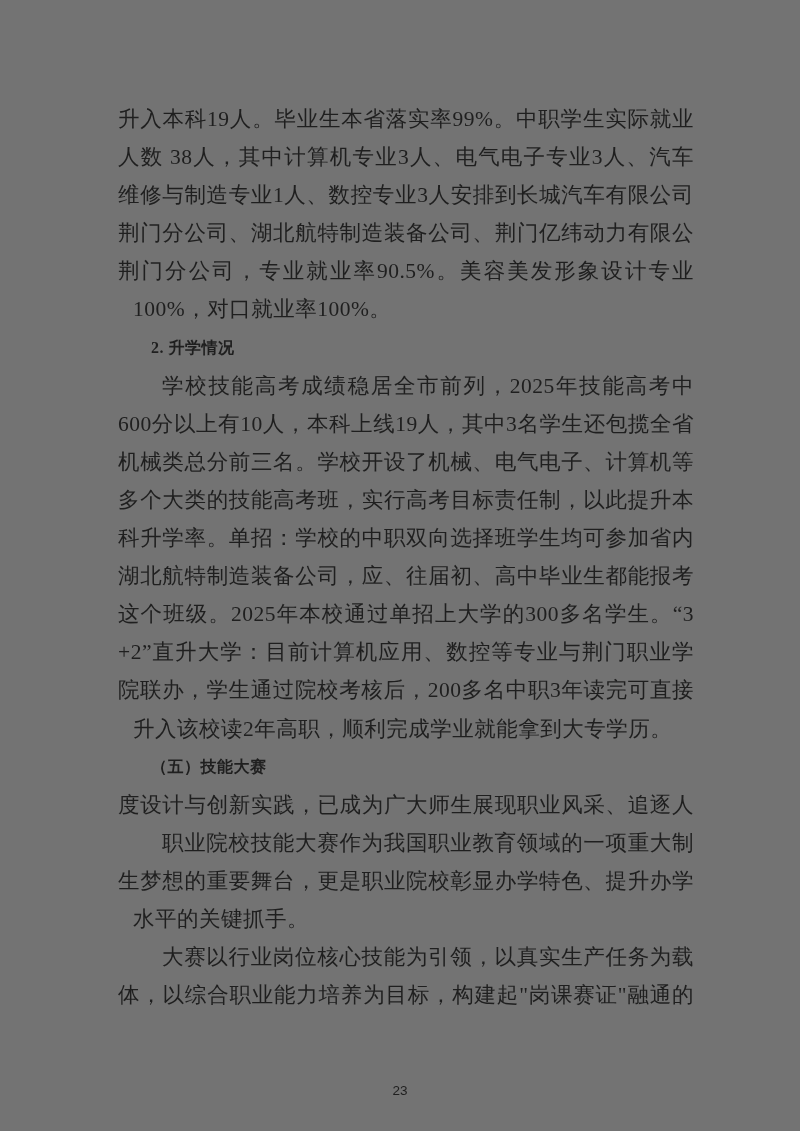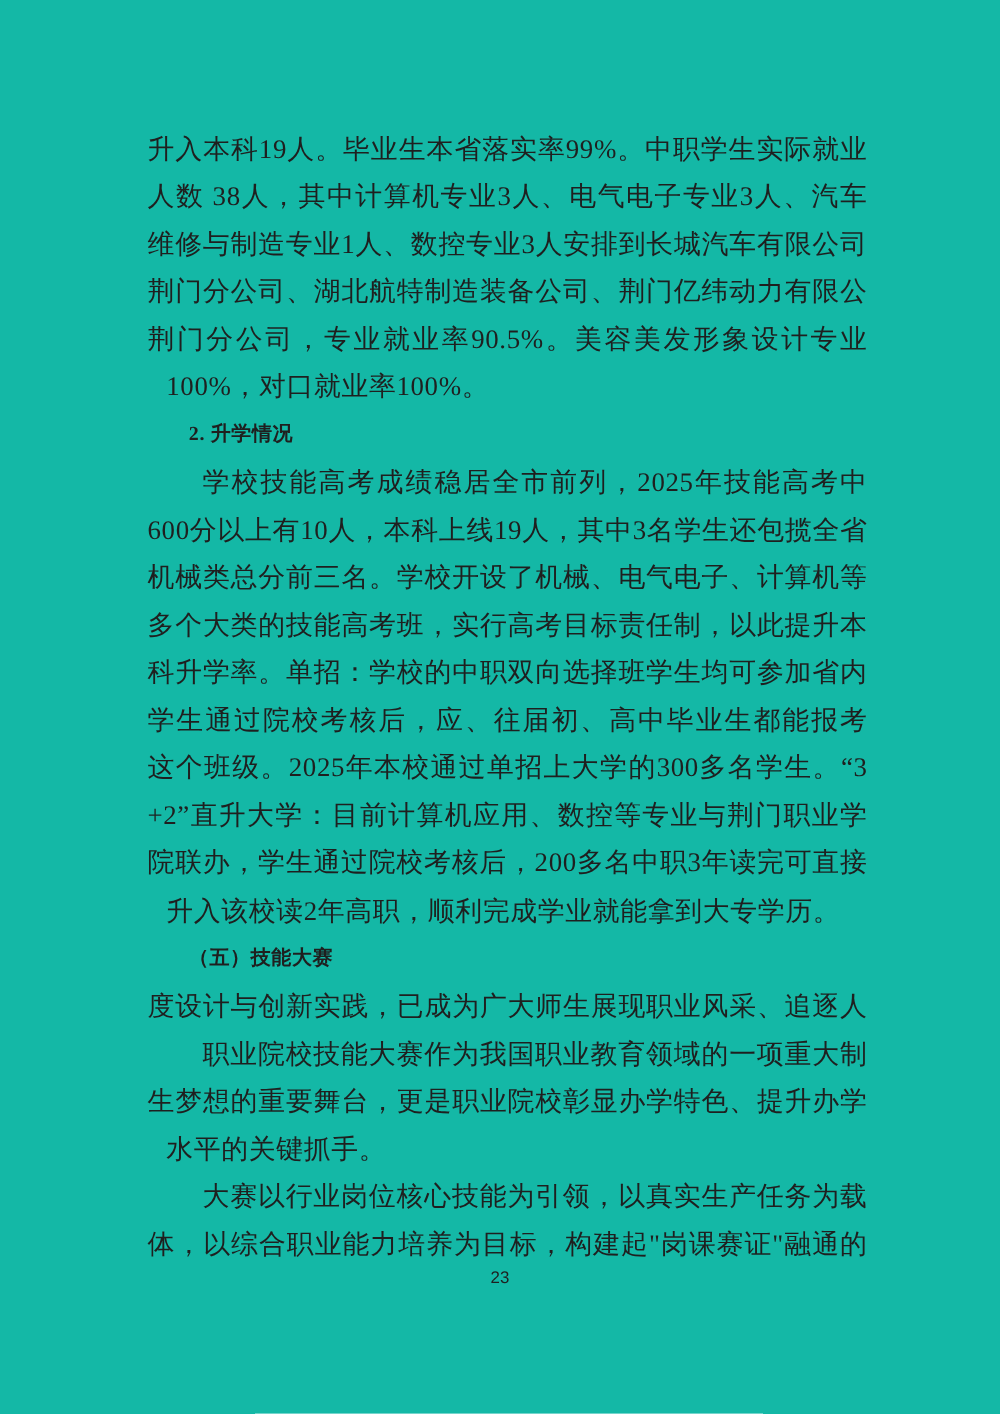--- a/index.html
+++ b/index.html
@@ -4,21 +4,21 @@
 <style>
   html, body {
     margin: 0;
     padding: 0;
     background: #ffffff;
   }
   .page {
     position: relative;
     width: 800px;
     height: 1131px;
-    background: #14b8a6;
+    background: #737373;
     overflow: hidden;
     font-family: "Liberation Serif", "DejaVu Serif", serif;
     color: #1f1f1f;
   }
   .textblock {
     position: absolute;
     left: 118px;
     top: 100px;
     width: 576px;
   }
@@ -49,21 +49,21 @@
   
   .l-heading {
     padding-left: 33px;
     font-weight: bold;
     text-align: left;
     font-size: 16px;
   }
   .page-number {
     position: absolute;
     left: 0;
-    top: 1014px;
+    top: 1083px;
     width: 100%;
     text-align: center;
     font-family: "Liberation Sans", "DejaVu Sans", sans-serif;
     font-size: 13.5px;
     color: #1f1f1f;
   }
 </style>
 </head>
 <body>
 
@@ -74,21 +74,21 @@
     <div class="line l-justify">维修与制造专业1人、数控专业3人安排到长城汽车有限公司</div>
     <div class="line l-justify">荆门分公司、湖北航特制造装备公司、荆门亿纬动力有限公</div>
     <div class="line l-justify">荆门分公司，专业就业率90.5%。美容美发形象设计专业</div>
     <div class="line l-left">100%，对口就业率100%。</div>
     <div class="line l-heading">2. 升学情况</div>
     <div class="line l-justify l-first">学校技能高考成绩稳居全市前列，2025年技能高考中</div>
     <div class="line l-justify">600分以上有10人，本科上线19人，其中3名学生还包揽全省</div>
     <div class="line l-justify">机械类总分前三名。学校开设了机械、电气电子、计算机等</div>
     <div class="line l-justify">多个大类的技能高考班，实行高考目标责任制，以此提升本</div>
     <div class="line l-justify">科升学率。单招：学校的中职双向选择班学生均可参加省内</div>
-    <div class="line l-justify">学生通过院校考核后，应、往届初、高中毕业生都能报考</div>
+    <div class="line l-justify">湖北航特制造装备公司，应、往届初、高中毕业生都能报考</div>
     <div class="line l-justify">这个班级。2025年本校通过单招上大学的300多名学生。“3</div>
     <div class="line l-justify">+2”直升大学：目前计算机应用、数控等专业与荆门职业学</div>
     <div class="line l-justify">院联办，学生通过院校考核后，200多名中职3年读完可直接</div>
     <div class="line l-left">升入该校读2年高职，顺利完成学业就能拿到大专学历。</div>
     <div class="line l-heading">（五）技能大赛</div>
     <div class="line l-justify">度设计与创新实践，已成为广大师生展现职业风采、追逐人</div>
     <div class="line l-justify l-first">职业院校技能大赛作为我国职业教育领域的一项重大制</div>
     <div class="line l-justify">生梦想的重要舞台，更是职业院校彰显办学特色、提升办学</div>
     <div class="line l-left">水平的关键抓手。</div>
     <div class="line l-justify l-first">大赛以行业岗位核心技能为引领，以真实生产任务为载</div>

